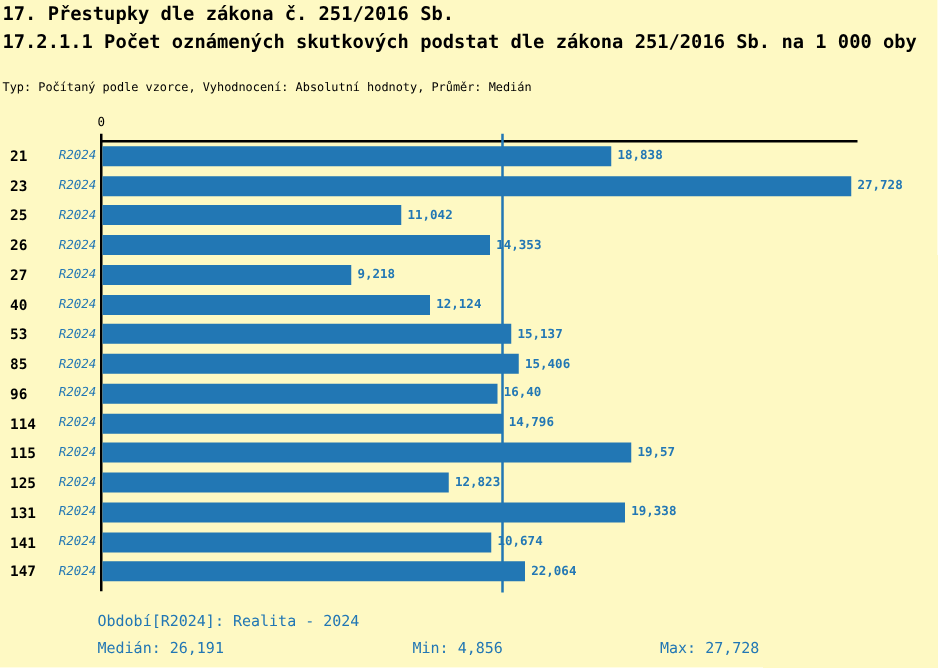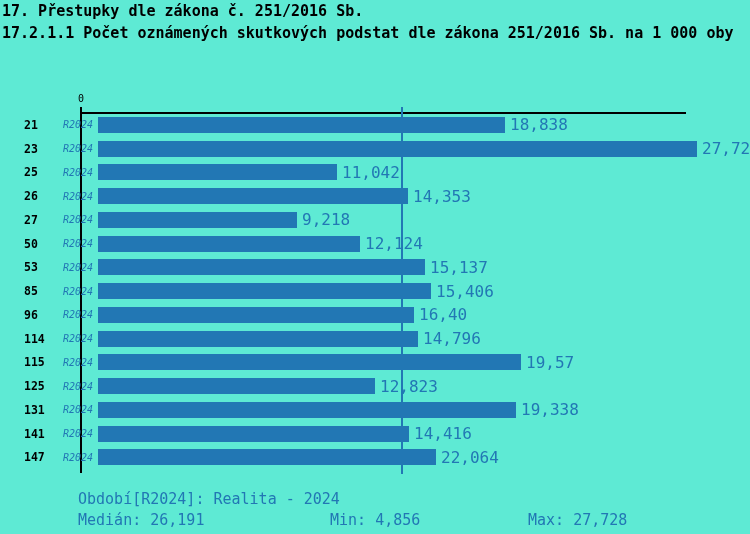--- a/index.html
+++ b/index.html
@@ -1,20 +1,20 @@
 <!DOCTYPE html>
 <html style="--bar: #2277b4; --accent: #2277b4;"><head>
 <meta charset="utf-8">
 <style>
   html, body { margin: 0; padding: 0; background: #ffffff; }
   .page {
     position: relative;
     width: 750px;
     height: 534px;
-    background: #5eead4;
+    background: #fef9c3;
     font-family: "DejaVu Sans Mono", monospace;
     overflow: hidden;
   }
   .title-line {
     position: absolute;
     left: 2px;
     font-size: 15px;
     font-weight: bold;
     color: #000000;
     white-space: nowrap;
@@ -69,61 +69,63 @@
     width: 750px;
   }
   .row {
     display: flex;
     align-items: center;
     height: 23.75px;
     white-space: nowrap;
   }
   .cat {
     width: 39px;
-    padding-left: 24px;
+    padding-left: 8px;
     font-size: 11.5px;
     font-weight: bold;
     color: #000000;
     flex: none;
   }
   .series {
     width: 35px;
     font-size: 10px;
     color: var(--accent, #2277b4);
     flex: none;
     font-style: italic;
   }
   .bar {
     height: 16px;
     flex: none;
     background: var(--bar, #2277b4);
   }
   .val {
     margin-left: 5px;
-    font-size: 16px;
+    font-size: 10px;
     color: var(--accent, #2277b4);
+    font-weight: bold;
   }
   .footer-text {
     position: absolute;
-    font-size: 15px;
+    font-size: 12px;
     color: var(--accent, #2277b4);
     white-space: nowrap;
   }
   .period { left: 78px; top: 490px; }
   .stat-median { left: 78px; top: 511px; }
   .stat-min { left: 330px; top: 511px; }
   .stat-max { left: 528px; top: 511px; }
 </style>
 </head>
 <body>
 
 <div class="page">
 
   <div class="title-line t1">17. Přestupky dle zákona č. 251/2016 Sb.</div>
   <div class="title-line t2">17.2.1.1 Počet oznámených skutkových podstat dle zákona 251/2016 Sb. na 1 000 oby</div>
+  <div class="subtitle">Typ: Počítaný podle vzorce, Vyhodnocení: Absolutní hodnoty, Průměr: Medián</div>
 
   <div class="zero-label">0</div>
   <div class="axis-v"></div>
   <div class="axis-h"></div>
   <div class="median-line" id="median-line" style="left: 401px;"></div>
 
   <div class="rows" id="chart-rows">
     <div class="row">
       <span class="cat">21</span>
       <span class="series">R2024</span>
@@ -153,21 +155,21 @@
     </div>
 
     <div class="row">
       <span class="cat">27</span>
       <span class="series">R2024</span>
       <div class="bar" style="width: 199px;"></div>
       <span class="val">9,218</span>
     </div>
 
     <div class="row">
-      <span class="cat">50</span>
+      <span class="cat">40</span>
       <span class="series">R2024</span>
       <div class="bar" style="width: 262px;"></div>
       <span class="val">12,124</span>
     </div>
 
     <div class="row">
       <span class="cat">53</span>
       <span class="series">R2024</span>
       <div class="bar" style="width: 327px;"></div>
       <span class="val">15,137</span>
@@ -212,21 +214,21 @@
       <span class="cat">131</span>
       <span class="series">R2024</span>
       <div class="bar" style="width: 418px;"></div>
       <span class="val">19,338</span>
     </div>
 
     <div class="row">
       <span class="cat">141</span>
       <span class="series">R2024</span>
       <div class="bar" style="width: 311px;"></div>
-      <span class="val">14,416</span>
+      <span class="val">10,674</span>
     </div>
 
     <div class="row">
       <span class="cat">147</span>
       <span class="series">R2024</span>
       <div class="bar" style="width: 338px;"></div>
       <span class="val">22,064</span>
     </div>
   </div>
 

